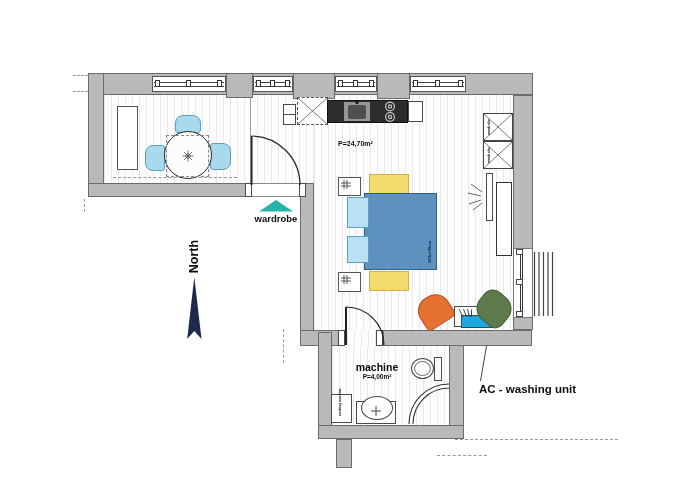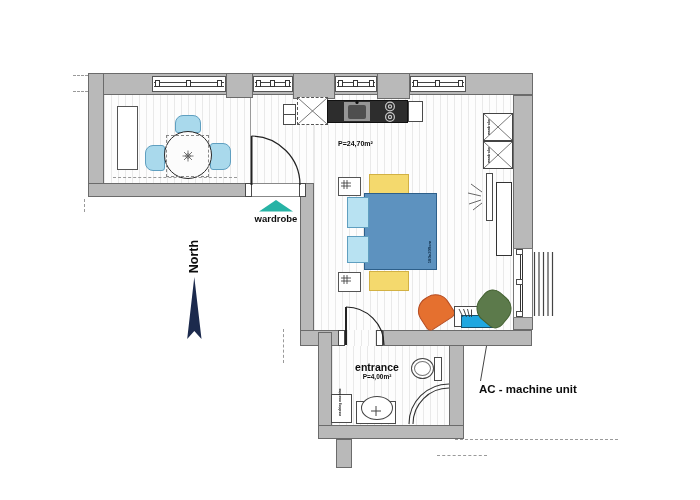--- a/index.html
+++ b/index.html
@@ -209,21 +209,21 @@
         <circle cx="390" cy="117" r="4.4"></circle>
       <circle cx="390" cy="106.5" r="1.6"></circle>
         <circle cx="390" cy="117" r="1.6"></circle>
     </g>
     <circle cx="357" cy="102.5" r="1.6" fill="#111"></circle>
   </svg>
 
   <div class="lbl" style="left:338px;top:140px;font-size:7px;">P=24,70m²</div>
   <div class="lbl ctr" style="left:249px;top:213px;width:54px;font-size:9.5px;">wardrobe</div>
   <div class="lbl ctr" style="left:172px;top:249px;width:44px;height:15px;font-size:12.5px;transform:rotate(-90deg);">North</div>
-  <div class="lbl ctr" style="left:347px;top:361px;width:60px;font-size:10.5px;">entrance</div>
+  <div class="lbl ctr" style="left:347px;top:361px;width:60px;font-size:10.5px;">machine</div>
   <div class="lbl ctr" style="left:347px;top:373px;width:60px;font-size:6.5px;">P=4,00m²</div>
-  <div class="lbl" style="left:479px;top:383px;font-size:11.5px;">AC - machine unit</div>
+  <div class="lbl" style="left:479px;top:383px;font-size:11.5px;">AC - washing unit</div>
   <div class="tv" style="left:474px;top:123px;width:30px;height:8px;font-size:6px;transform:rotate(-90deg) scale(0.6);">wardrobe</div>
   <div class="tv" style="left:474px;top:151px;width:30px;height:8px;font-size:6px;transform:rotate(-90deg) scale(0.6);">wardrobe</div>
   <div class="tv" style="left:412px;top:248px;width:36px;height:8px;font-size:6px;color:#0e2c47;transform:rotate(-90deg) scale(0.7);">180x200cm</div>
   <div class="tv" style="left:326px;top:404px;width:29px;height:8px;font-size:6px;transform:rotate(-90deg) scale(0.55);">washing machine</div>
 
 </div>
 
 </body></html>

